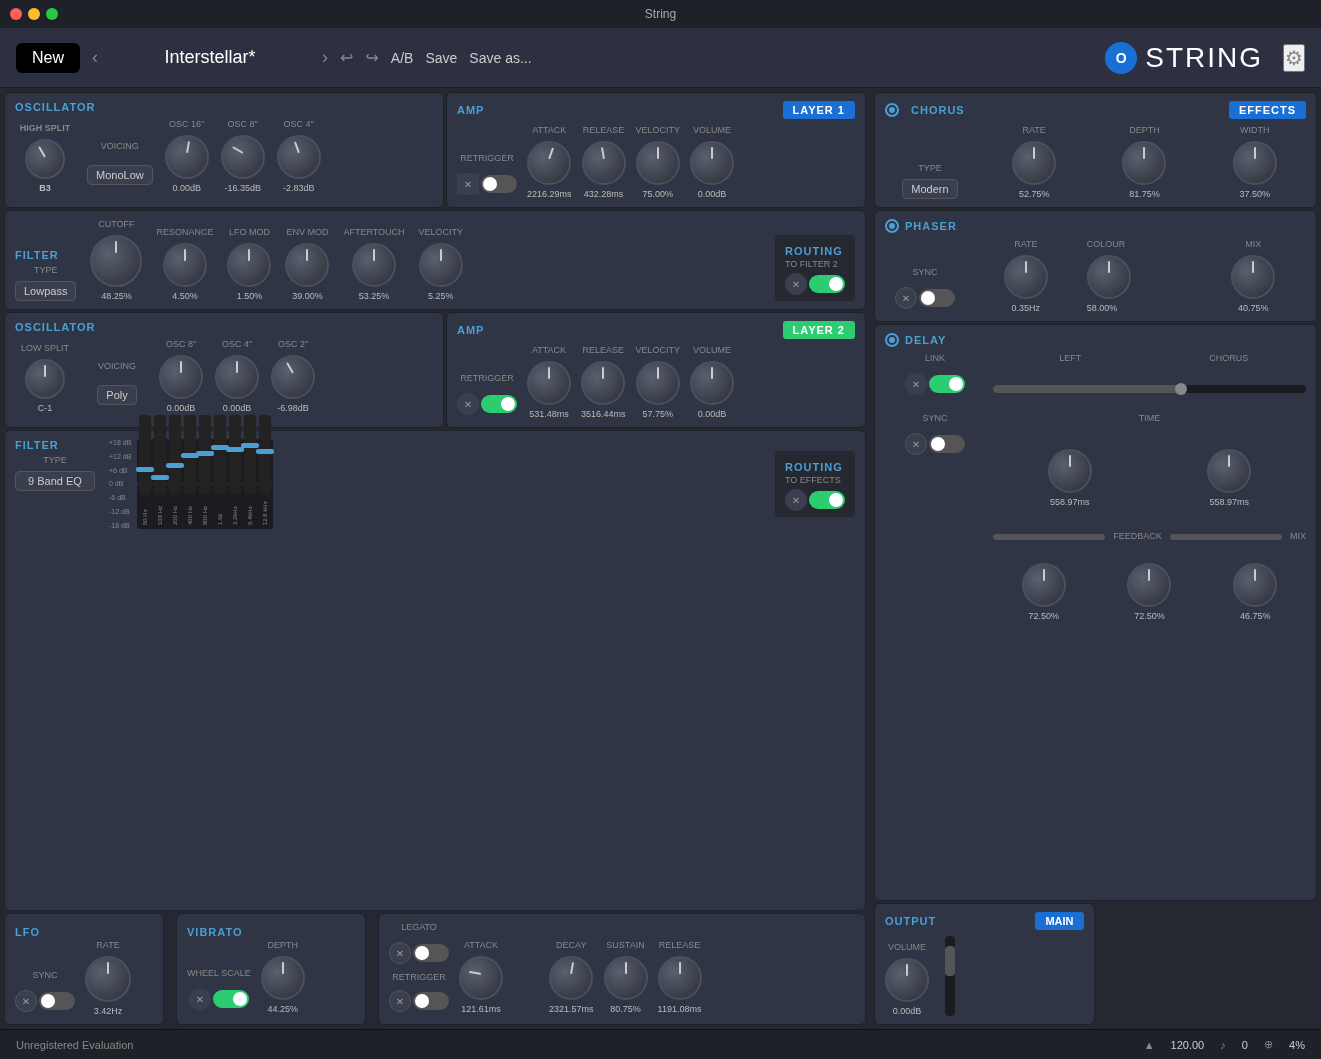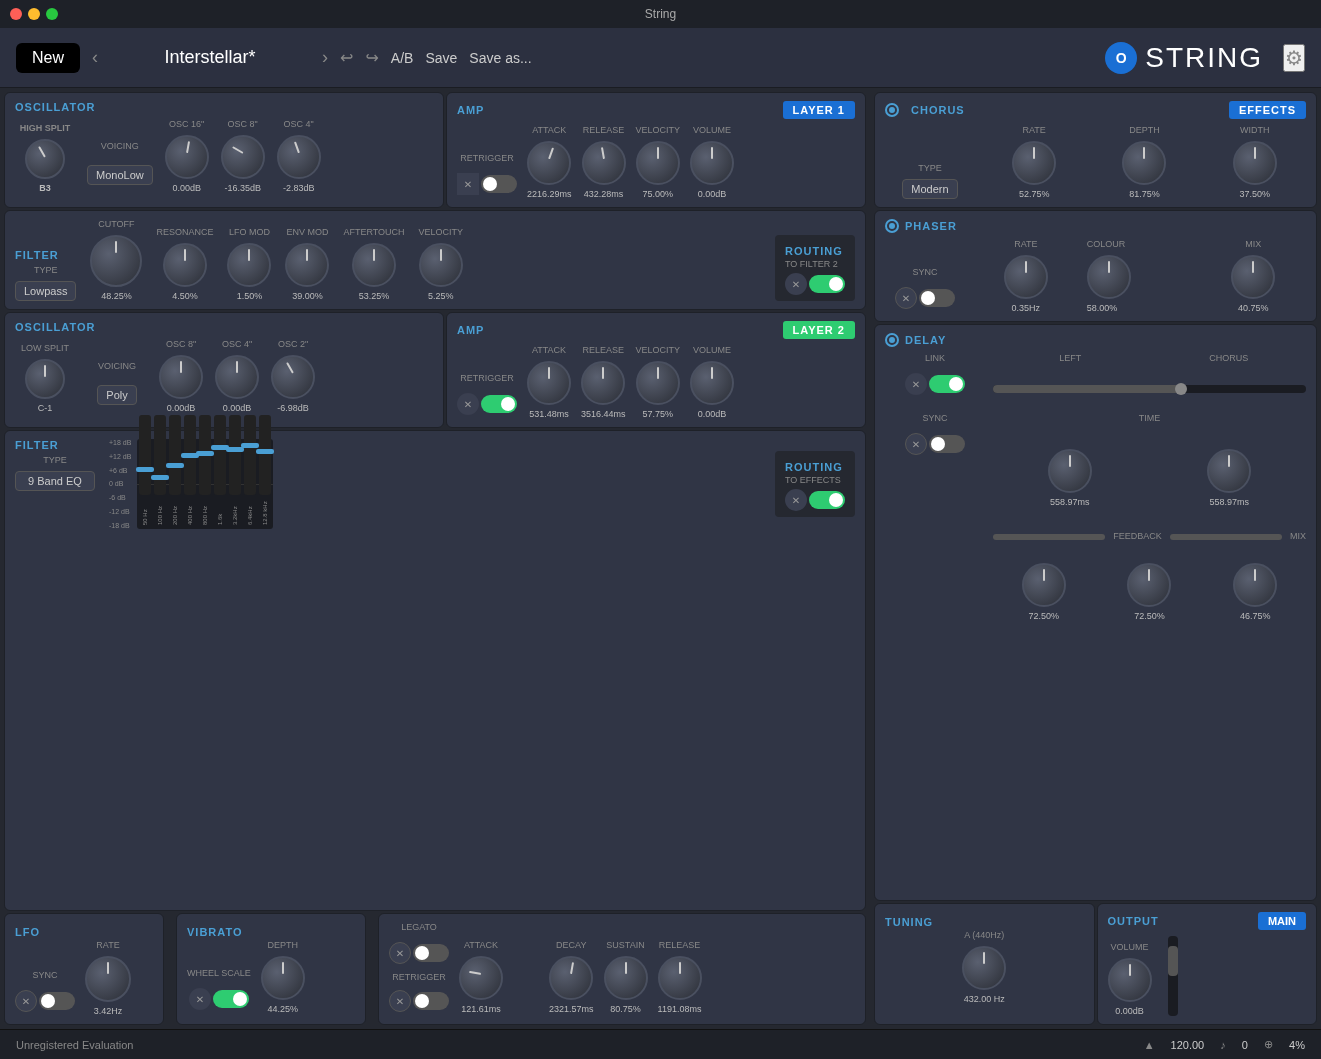--- a/index.html
+++ b/index.html
@@ -719,30 +719,20 @@
                   </div>
                 <span class="knob-value">46.75%</span>
               </div>
             </div>
           </div>
         </div>
       </div>
 
       <div style="display:grid;grid-template-columns:1fr 1fr;gap:2px;">
 
-        <div class="sec">
-          <span class="section-header">TUNING</span>
-          <div style="display:flex;flex-direction:column;align-items:center;gap:4px;">
-            <span class="col-label">A (440Hz)</span>
-            <div class="knob">
-                <div class="knob-indicator"></div>
-              </div>
-            <span class="knob-value">432.00 Hz</span>
-          </div>
-        </div>
 
         <div class="sec">
           <div style="display:flex;justify-content:space-between;align-items:center;margin-bottom:6px;">
             <span class="section-header" style="margin:0;">OUTPUT</span>
             <span class="main-tag">MAIN</span>
           </div>
           <div style="display:flex;gap:8px;align-items:flex-end;">
             <div class="flex-col" style="align-items:center;">
               <span class="col-label">VOLUME</span>
               <div class="knob">

